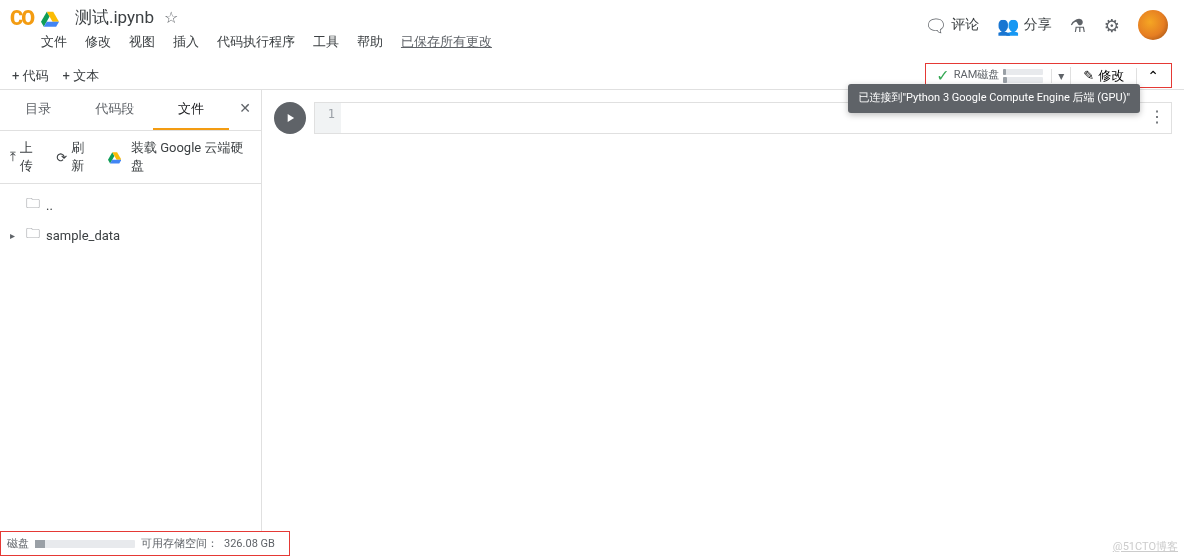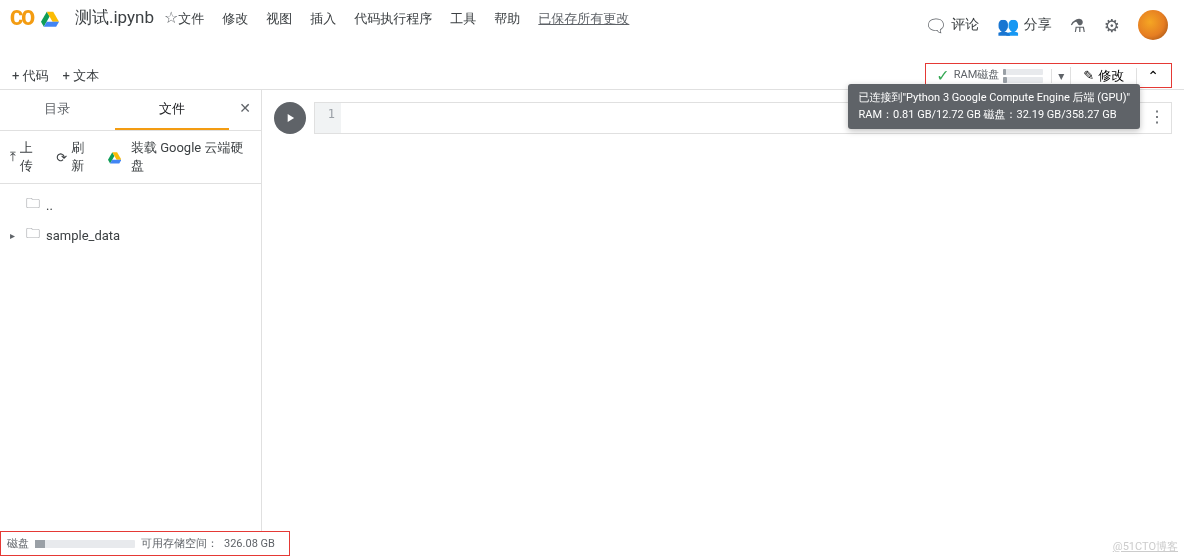--- a/index.html
+++ b/index.html
@@ -4,21 +4,21 @@
   <style>
     * { margin: 0; padding: 0; box-sizing: border-box; font-family: "Roboto", Arial, sans-serif; }
     body { width: 1184px; height: 556px; background: #fff; overflow: hidden; position: relative; }
     
     
     .header { display: flex; align-items: flex-start; padding: 6px 10px 0 10px; height: 62px; }
     .logo-area { display: flex; align-items: center; }
     .co-logo { color: #f39c12; font-weight: 900; font-size: 20px; letter-spacing: -2px; margin-right: 8px; }
     .drive-icon { width: 18px; height: 18px; position: relative; margin-right: 6px; }
     .drive-icon svg { width: 100%; height: 100%; }
-    .title-block { display: flex; flex-direction: row; }
+    .title-block { display: flex; flex-direction: column; }
     .title-row { display: flex; align-items: center; gap: 10px; }
     .notebook-title { font-size: 17px; color: #3c4043; }
     .star-icon { color: #5f6368; font-size: 16px; }
     .menu-bar { display: flex; gap: 18px; font-size: 13px; color: #3c4043; margin-top: 4px; }
     .menu-item { cursor: pointer; }
     .autosave { color: #5f6368; text-decoration: underline; font-size: 13px; }
     .header-right { margin-left: auto; display: flex; align-items: center; gap: 18px; padding-right: 6px; padding-top: 4px; }
     .hr-item { display: flex; align-items: center; gap: 4px; font-size: 14px; color: #3c4043; cursor: pointer; }
     .hr-icon { font-size: 18px; color: #5f6368; }
     .avatar { width: 30px; height: 30px; border-radius: 50%; background: radial-gradient(circle at 40% 40%, #f5a623 0%, #e67e22 55%, #8b4513 100%); }
@@ -140,28 +140,28 @@
     <div class="edit-btn">
       <span>✎</span>
       <span>修改</span>
     </div>
     <span class="collapse-btn">⌃</span>
   </div>
 </div>
 
 <div class="tooltip">
   <div>已连接到"Python 3 Google Compute Engine 后端 (GPU)"</div>
-  <div>RAM：0.81 GB/12.72 GB 磁盘：32.19 GB/358.27 GB</div>
 </div>
 
 <div class="body">
 
   <div class="sidebar">
     <div class="sb-tabs">
       <div class="sb-tab">目录</div>
+      <div class="sb-tab">代码段</div>
       <div class="sb-tab active">文件</div>
       <div class="sb-close">✕</div>
     </div>
     <div class="sb-actions">
       <div class="sb-action">
         <span>⤒</span>
         <span>上传</span>
       </div>
       <div class="sb-action">
         <span>⟳</span>

